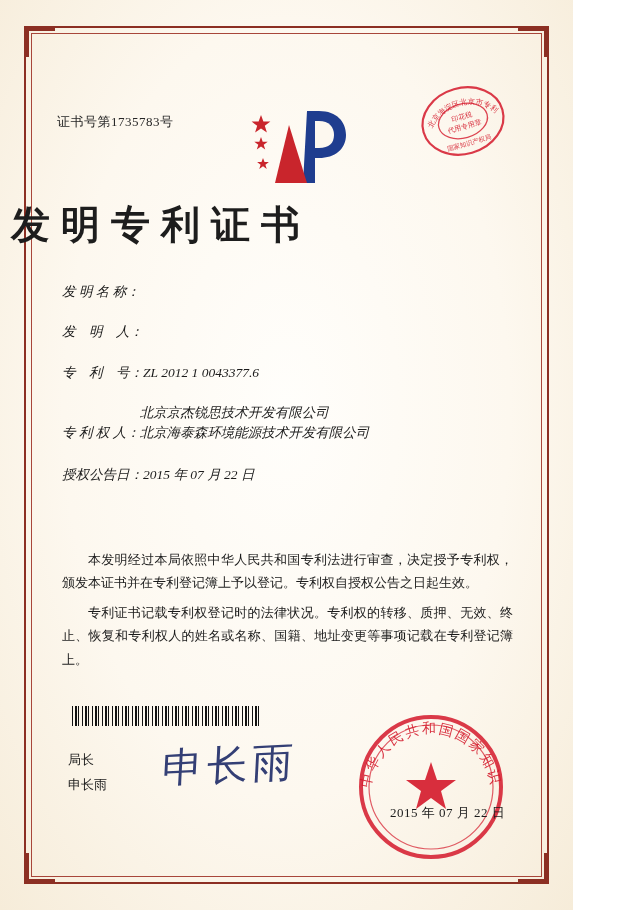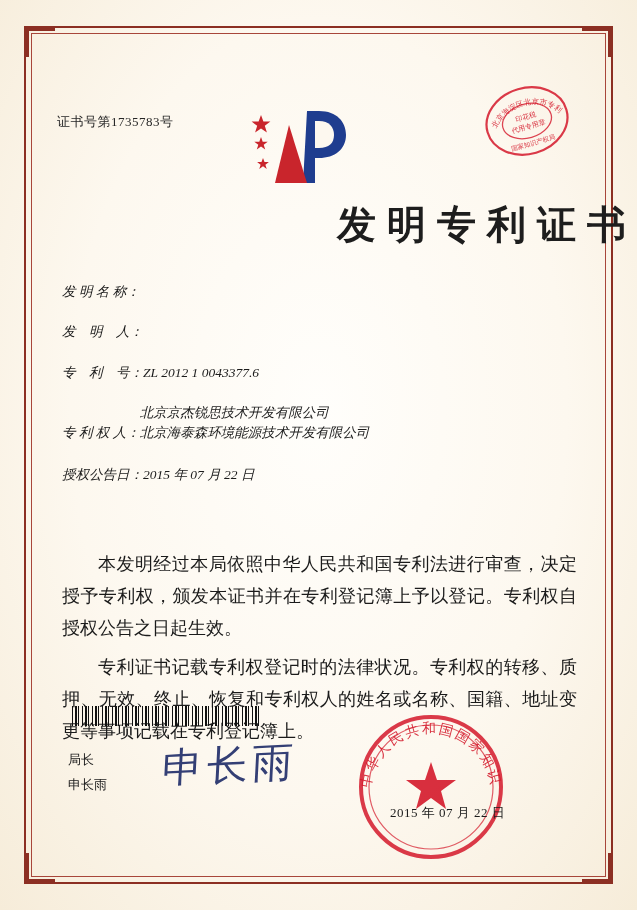--- a/index.html
+++ b/index.html
@@ -10,21 +10,21 @@
   body {
     width: 637px;
     height: 910px;
     font-family: "Liberation Serif", "DejaVu Serif", serif;
     color: #1b1b1b;
     overflow: hidden;
   }
 
   #certificate {
     position: relative;
-    width: 637px;
+    width: 573px;
     height: 910px;
     background:
       radial-gradient(ellipse at 50% 45%, #fffefb 0%, #fdf8ef 55%, #f6ecd9 100%);
     box-sizing: border-box;
     overflow: hidden;
   }
 
   
   .frame-outer {
     position: absolute;
@@ -73,28 +73,27 @@
     width: 110px;
     height: 82px;
   }
 
   
   .main-title {
     position: absolute;
     left: 0;
     right: 0;
     top: 198px;
-    text-align: right;
+    text-align: left;
     font-size: 39px;
     letter-spacing: 11px;
     font-weight: bold;
     color: #1d1d1d;
     text-indent: 11px;
     font-family: "DejaVu Serif", "Liberation Serif", serif;
-    padding-left: 48px;
   }
 
   
   .stamp-top {
     position: absolute;
     right: 66px;
     top: 84px;
     width: 88px;
     height: 74px;
     transform: rotate(-16deg);
@@ -125,21 +124,21 @@
     white-space: pre-line;
   }
   .field-row.wide { margin-bottom: 22px; }
 
   
   .body-text {
     position: absolute;
     left: 62px;
     right: 60px;
     top: 548px;
-    font-size: 18px;
+    font-size: 13px;
     line-height: 1.78;
     color: #1b1b1b;
     text-align: justify;
   }
   .body-text p {
     margin: 0 0 7px 0;
     text-indent: 2em;
   }
 
   

